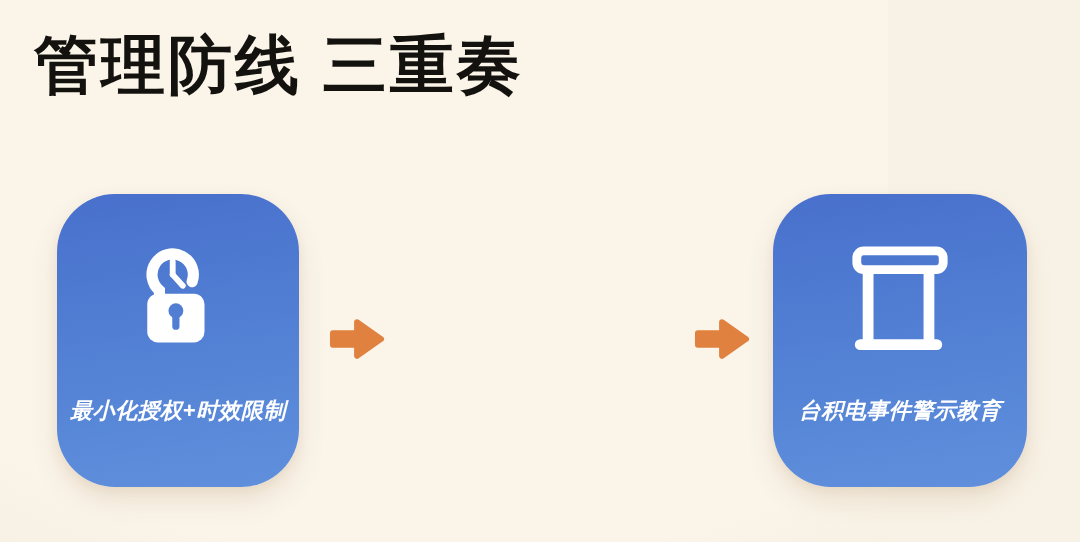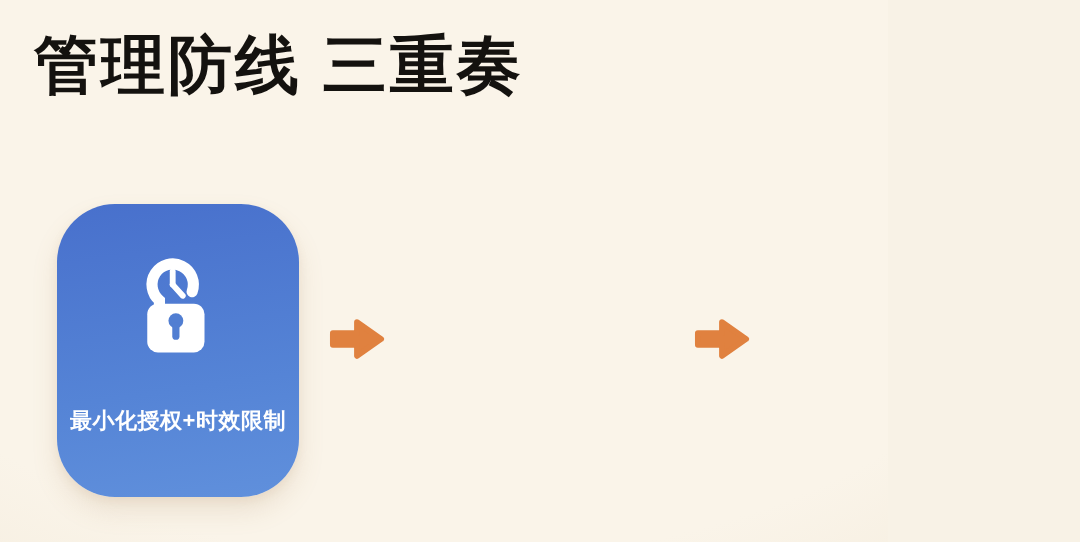--- a/index.html
+++ b/index.html
@@ -20,23 +20,24 @@
   .stage{
     position:relative;width:888px;height:542px;
     background:radial-gradient(130% 130% at 50% 32%, #faf4e9 55%, #efe5d2 100%);
   }
   .page-title{
     position:absolute;left:34px;top:30px;
     font-size:64px;line-height:1.1;font-weight:900;
     color:var(--title-text);letter-spacing:3px;white-space:nowrap;
   }
   .card{
-    position:absolute;top:204px;height:293px;border-radius:58px;
+    position:absolute;top:194px;height:293px;border-radius:58px;
     background:linear-gradient(172deg, var(--card-top) 0%, #5584d6 62%, var(--card-bottom) 100%);
     box-shadow:0 14px 26px rgba(168,128,86,.16), 0 4px 10px rgba(168,128,86,.10);
+    font-style:italic;
   }
   .card-1{left:57px;width:242px;}
   .card-2{left:421px;width:222px;}
   .card-3{left:773px;width:254px;}
   .card-icon{
     position:absolute;left:0;right:0;top:52px;
     display:flex;justify-content:center;align-items:flex-start;
   }
   .card-label{
     position:absolute;left:0;right:0;top:202px;
@@ -76,14 +77,25 @@
     </svg>
   </span>
 
 
   <span class="arrow arrow-2">
     <svg width="56" height="46" viewBox="0 0 58 46" aria-hidden="true">
       <path d="M4 17 H29 V5.5 L54 23 L29 40.5 V29 H4 Z" style="fill:var(--arrow,#e0813f);stroke:var(--arrow,#e0813f)" stroke-width="6" stroke-linejoin="round"></path>
     </svg>
   </span>
 
+  <div class="card card-3">
+    <span class="card-icon">
+      <svg width="100" height="106" viewBox="0 0 100 108" aria-hidden="true">
+        <rect x="6" y="5" width="88" height="19" rx="7" fill="none" stroke="#ffffff" stroke-width="9"></rect>
+        <rect x="12" y="26" width="11" height="71" fill="#ffffff"></rect>
+        <rect x="74" y="26" width="11" height="71" fill="#ffffff"></rect>
+        <rect x="4" y="95" width="89" height="11" rx="5.5" fill="#ffffff"></rect>
+      </svg>
+    </span>
+    <div class="card-label">台积电事件警示教育</div>
+  </div>
 
 </div>
 
 </body></html>

